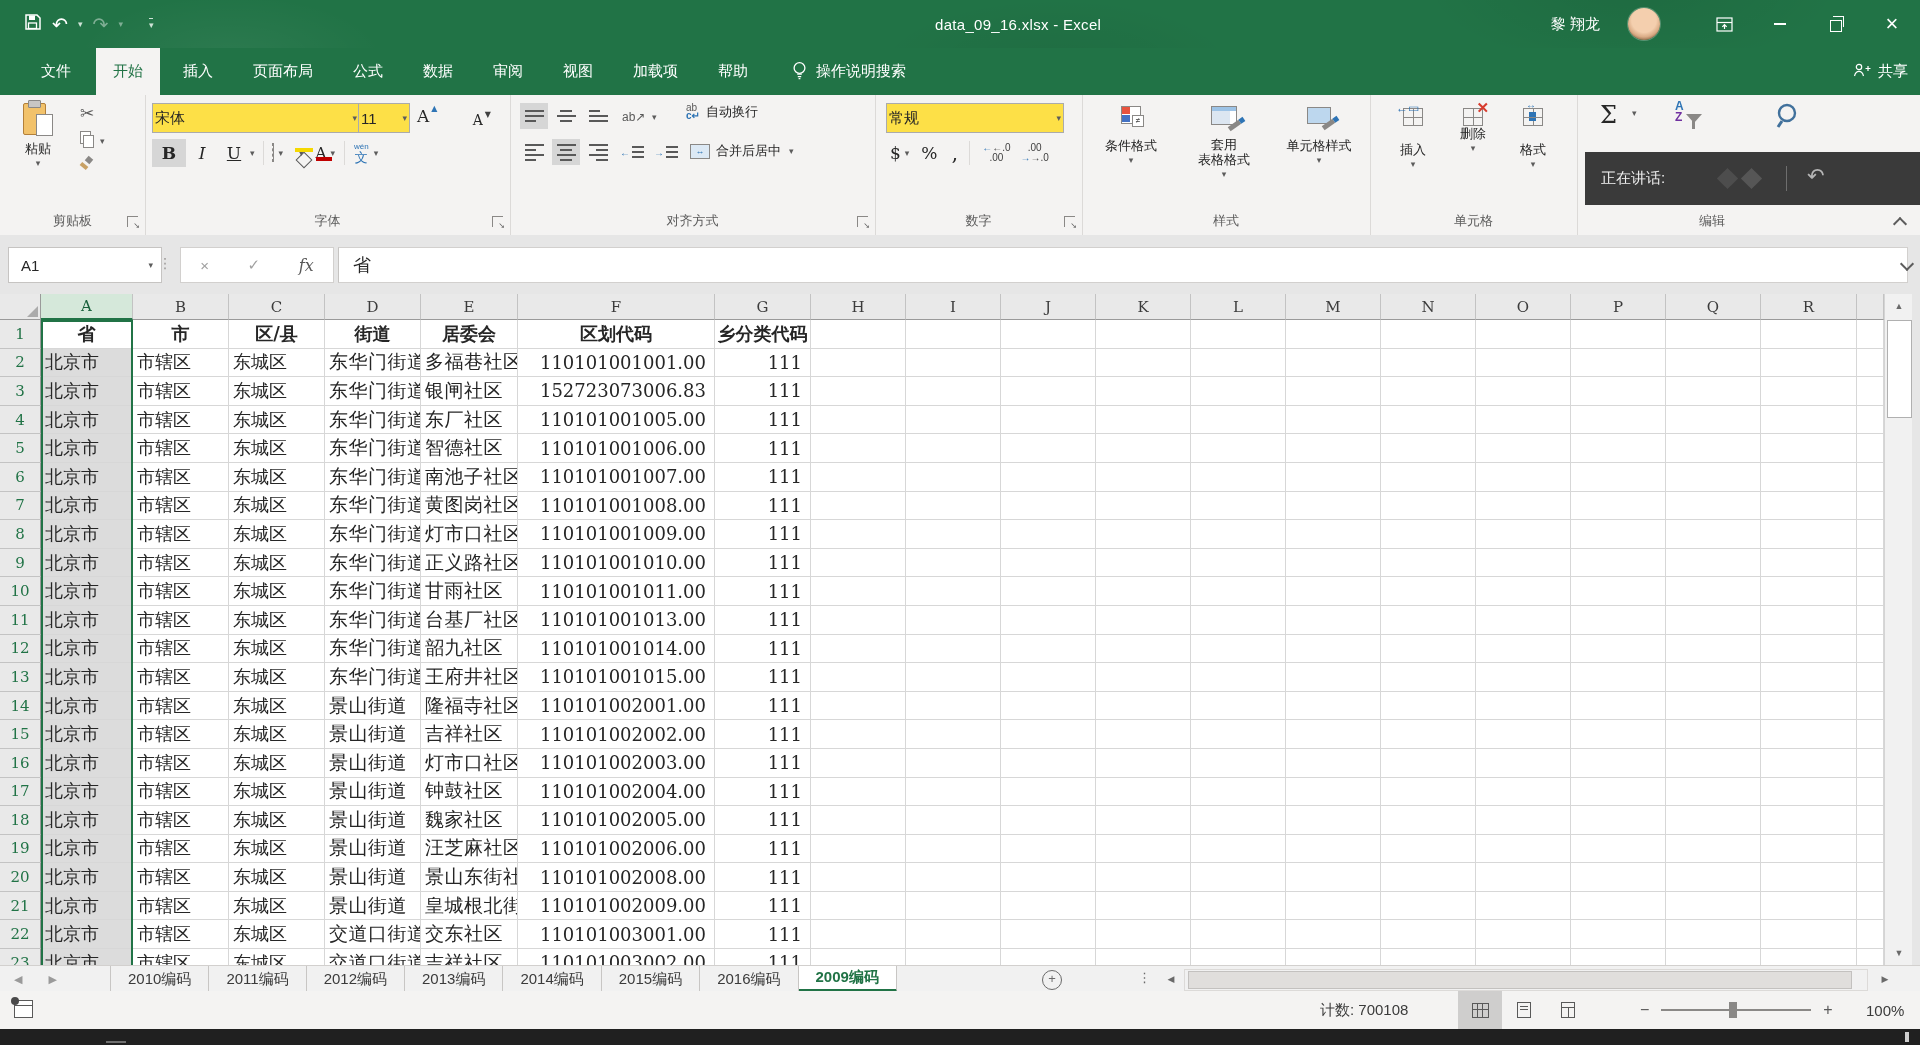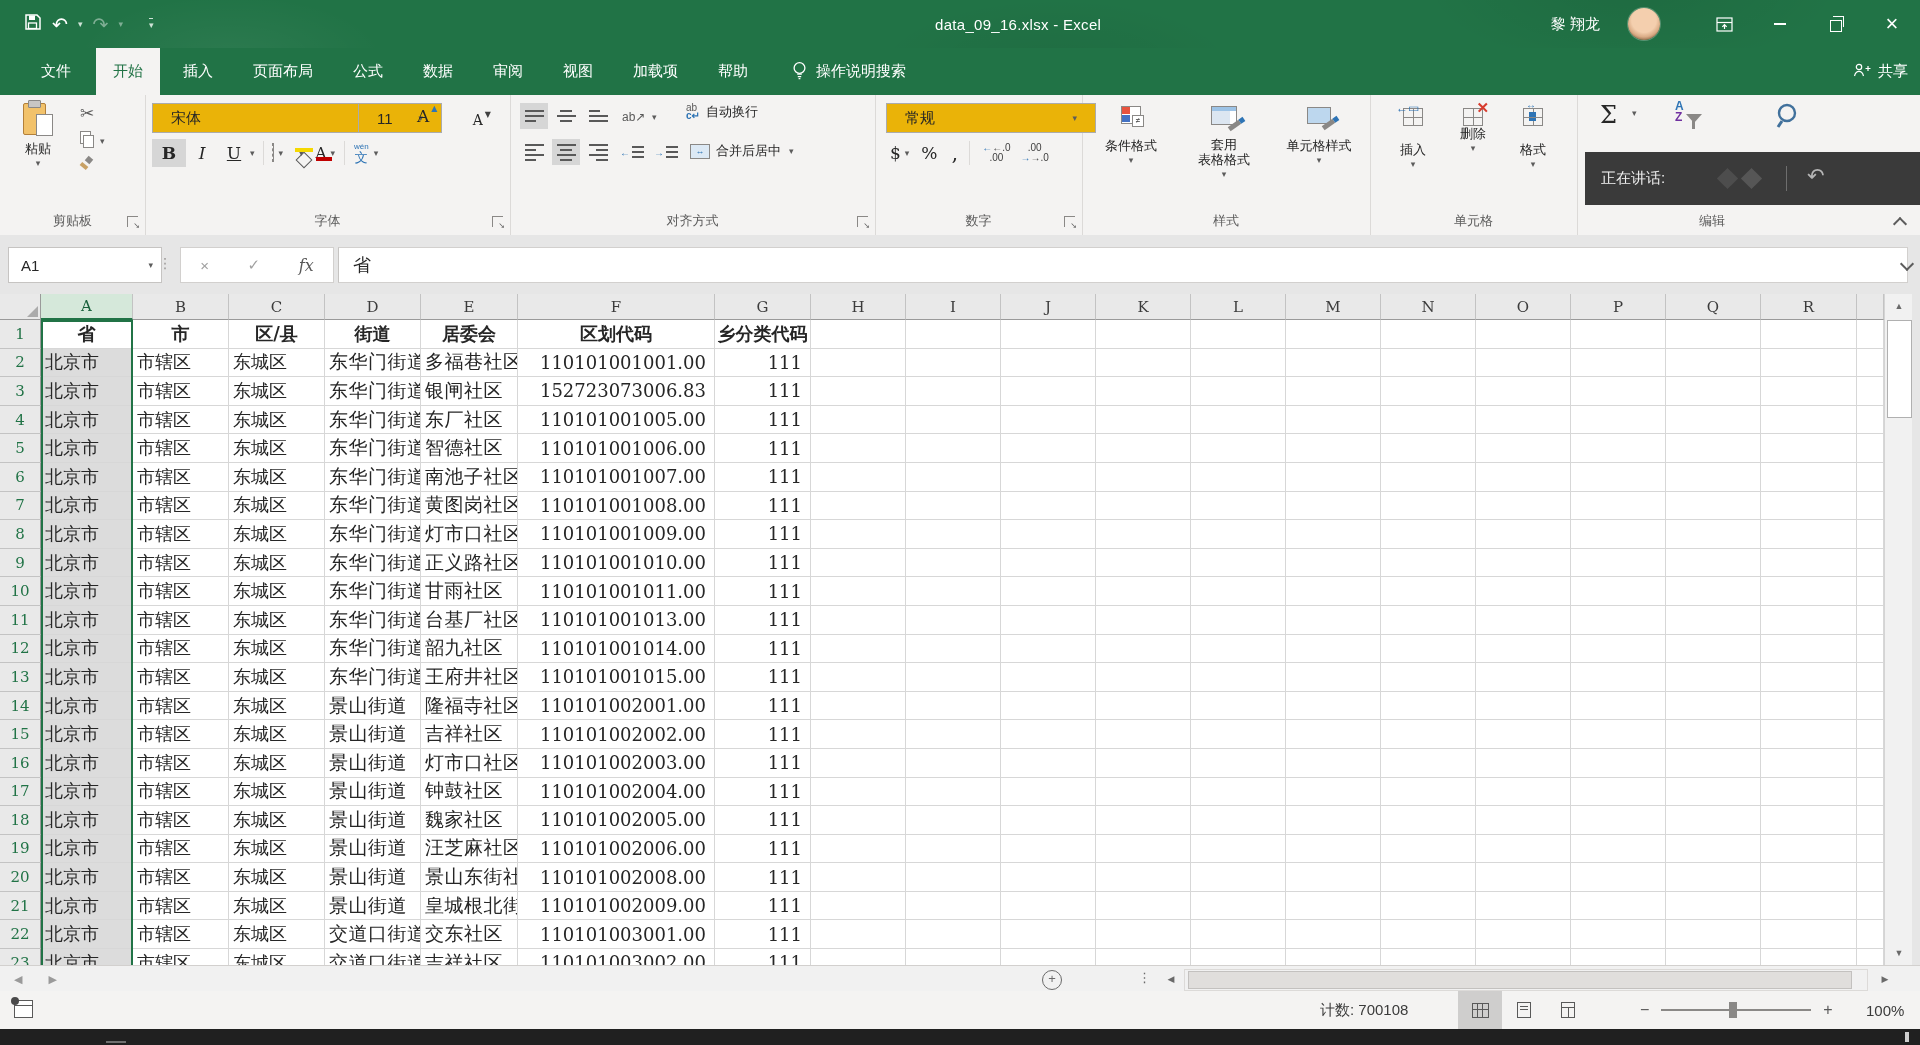--- a/index.html
+++ b/index.html
@@ -40,22 +40,22 @@
   .ribbon{position:absolute;left:0;top:95px;width:1920px;height:140px;background:#f4f3f2;border-bottom:1px solid #c9c7c5;}
   .grp{position:absolute;top:0;height:140px;border-right:1px solid #dcdad8;}
   .grp-label{position:absolute;left:0;right:0;bottom:5px;text-align:center;font-size:13px;color:#5c5c5c;}
   .launcher{position:absolute;right:7px;bottom:8px;width:10px;height:10px;
      border-left:1px solid #8a8886;border-top:1px solid #8a8886;}
   .launcher::after{content:"↘";position:absolute;right:-2px;bottom:-3px;font-size:8px;color:#5c5c5c;}
   .bigbtn{position:absolute;top:5px;display:flex;flex-direction:column;align-items:center;font-size:13px;color:#262626;}
   .bigbtn .lbl{margin-top:5px;line-height:15px;text-align:center;}
   .bigbtn .caret-d{margin-top:3px;}
   .caret-d{font-size:9px;color:#5c5c5c;line-height:1;}
-  .combo{position:absolute;height:28px;background:#eab308;border:1px solid #ababab;display:flex;align-items:center;
-     font-size:15px;padding:0 18px;justify-content:space-between;}
+  .combo{position:absolute;height:28px;background:#fde047;border:1px solid #ababab;display:flex;align-items:center;
+     font-size:15px;padding:0 2px;justify-content:space-between;}
   .smallrow{position:absolute;display:flex;align-items:center;}
   .fbtn{display:flex;align-items:center;justify-content:center;height:28px;padding:0 4px;font-size:17px;color:#262626;}
   .serif{font-family:"DejaVu Serif","Liberation Serif",serif;}
   .selbg{background:#d6d6d6;}
   .bars{display:flex;flex-direction:column;gap:3px;width:19px;}
   .bars i{display:block;height:2px;background:#595959;}
   .w60{width:60%;} .w100{width:100%;}
   .bars.right{align-items:flex-end;} .bars.center{align-items:center;}
   .albtn{width:28px;height:26px;display:flex;align-items:center;justify-content:center;}
   .clipicon{position:relative;width:30px;height:36px;}
@@ -1031,20 +1031,30 @@
       <span class="down">▼</span>
     </div>
     <div class="grid-edge"></div>
   </div>
 
   <div class="sheetstrip">
     <div class="snav">
       <span>◀</span>
       <span>▶</span>
     </div>
+    <div class="stabs">
+        <div class="stab">2010编码</div>
+        <div class="stab">2011编码</div>
+        <div class="stab">2012编码</div>
+        <div class="stab">2013编码</div>
+        <div class="stab">2014编码</div>
+        <div class="stab">2015编码</div>
+        <div class="stab">2016编码</div>
+        <div class="stab active">2009编码</div>
+      </div>
     <span class="newsheet">+</span>
     <span class="strip-dots">⋮</span>
     <div class="hscroll">
       <span class="hbtn" style="left:0;">◀</span>
       <span class="htrack">
           <span class="hthumb"></span>
         </span>
       <span class="hbtn" style="right:0;">▶</span>
     </div>
   </div>

